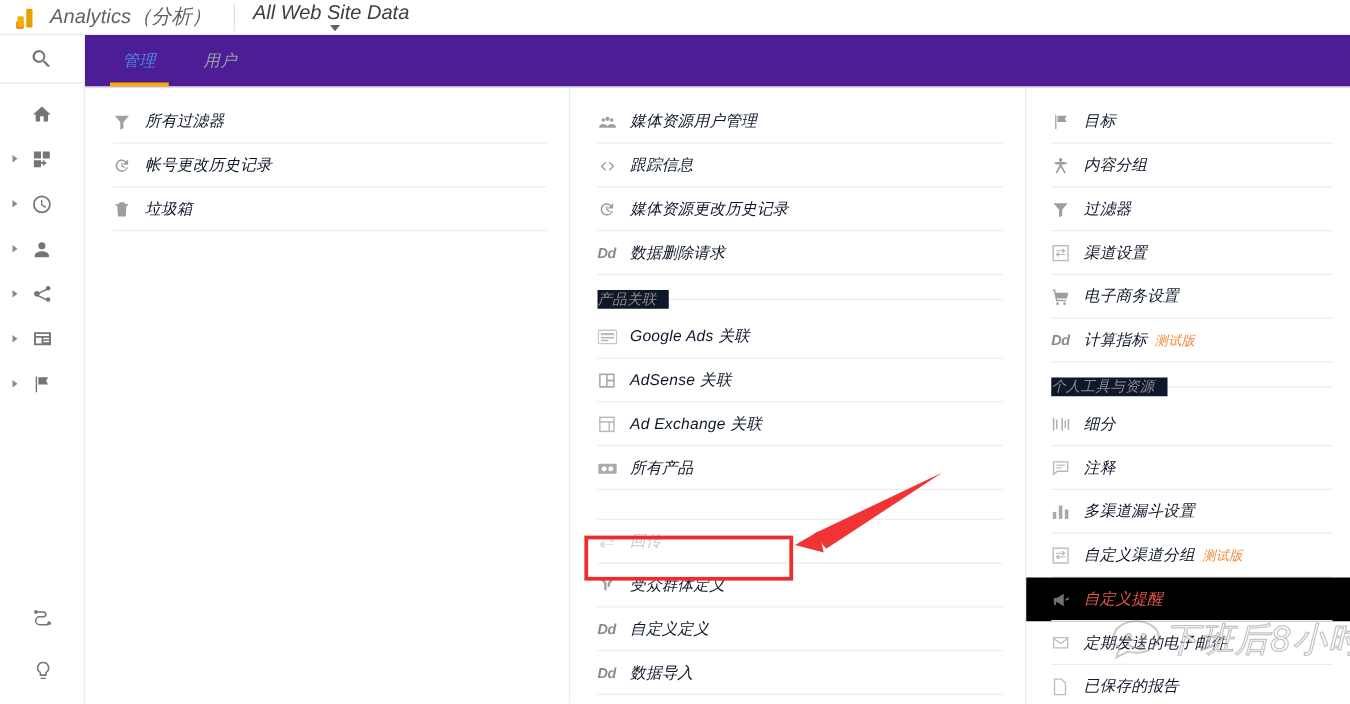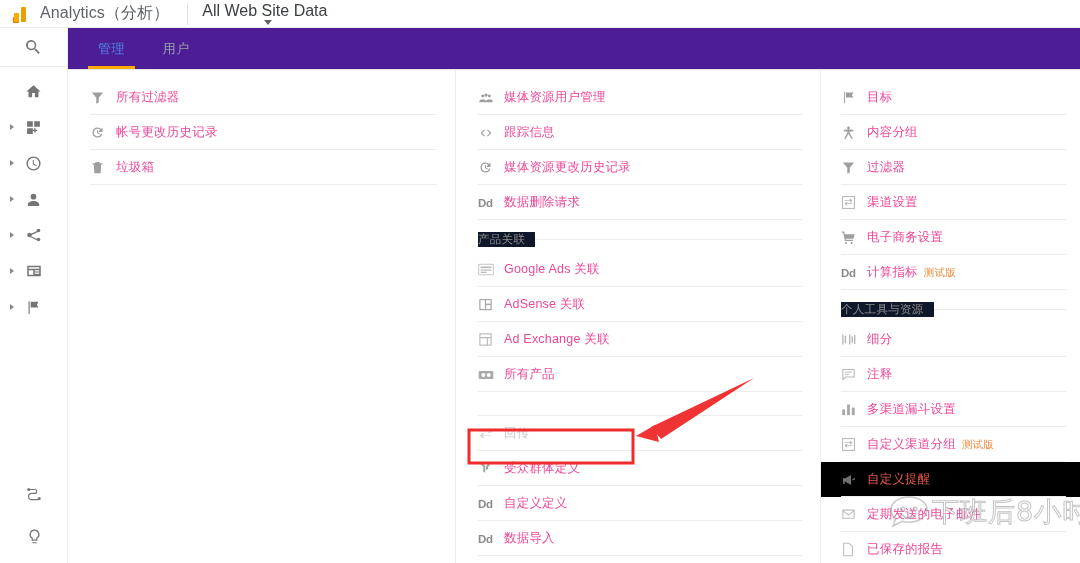--- a/index.html
+++ b/index.html
@@ -3,21 +3,21 @@
 <meta charset="utf-8">
 <style>
   html,body{margin:0;padding:0;}
   body{
     width:1080px;height:563px;overflow:hidden;
     background:#ffffff;
     font-family:"Liberation Sans","DejaVu Sans",sans-serif;
     color:#616161;
     -webkit-font-smoothing:antialiased;
   }
-  .app{position:relative;width:1080px;height:475px;}
+  .app{position:relative;width:1080px;height:475px;font-style:italic;}
 
   
   .topbar{
     position:absolute;left:0;top:0;width:1080px;height:28px;
     background:#fff;display:flex;align-items:center;
     border-bottom:1px solid #ececec;box-sizing:border-box;
   }
   .ga-logo{width:30px;height:28px;position:relative;flex:0 0 30px;margin-left:6px;}
   .ga-logo i{position:absolute;display:block;border-radius:1px;}
   .bar1{left:8px;bottom:6px;width:5px;height:9px;background:#f9ab00;border-radius:2px 2px 1px 1px;}
@@ -97,21 +97,21 @@
   }
   .col-c .row{padding-left:20px;align-items:center;}
   .row::after{
     content:"";position:absolute;left:22px;right:18px;bottom:0;height:1px;background:#ededed;
   }
   .col-c .row::after{left:20px;right:14px;}
   .row .ricon{
     width:26px;flex:0 0 26px;display:flex;align-items:center;justify-content:flex-start;
   }
   .row .rlabel{
-    font-size:12.5px;color:#ec4899;letter-spacing:.2px;white-space:nowrap;
+    font-size:12.5px;color:#0f172a;letter-spacing:.2px;white-space:nowrap;
   }
   .row.disabled .rlabel{color:#c9c9c9;}
   .row.highlight{background:#000000;}
   .row.highlight .rlabel{color:#e8584c;}
   .dd{
     font-size:11.5px;font-weight:700;color:#8a8a8a;letter-spacing:-.3px;
     font-family:"Liberation Sans",sans-serif;
   }
   .beta{
     font-size:10.5px;color:#f08a3c;margin-left:6px;letter-spacing:.2px;

